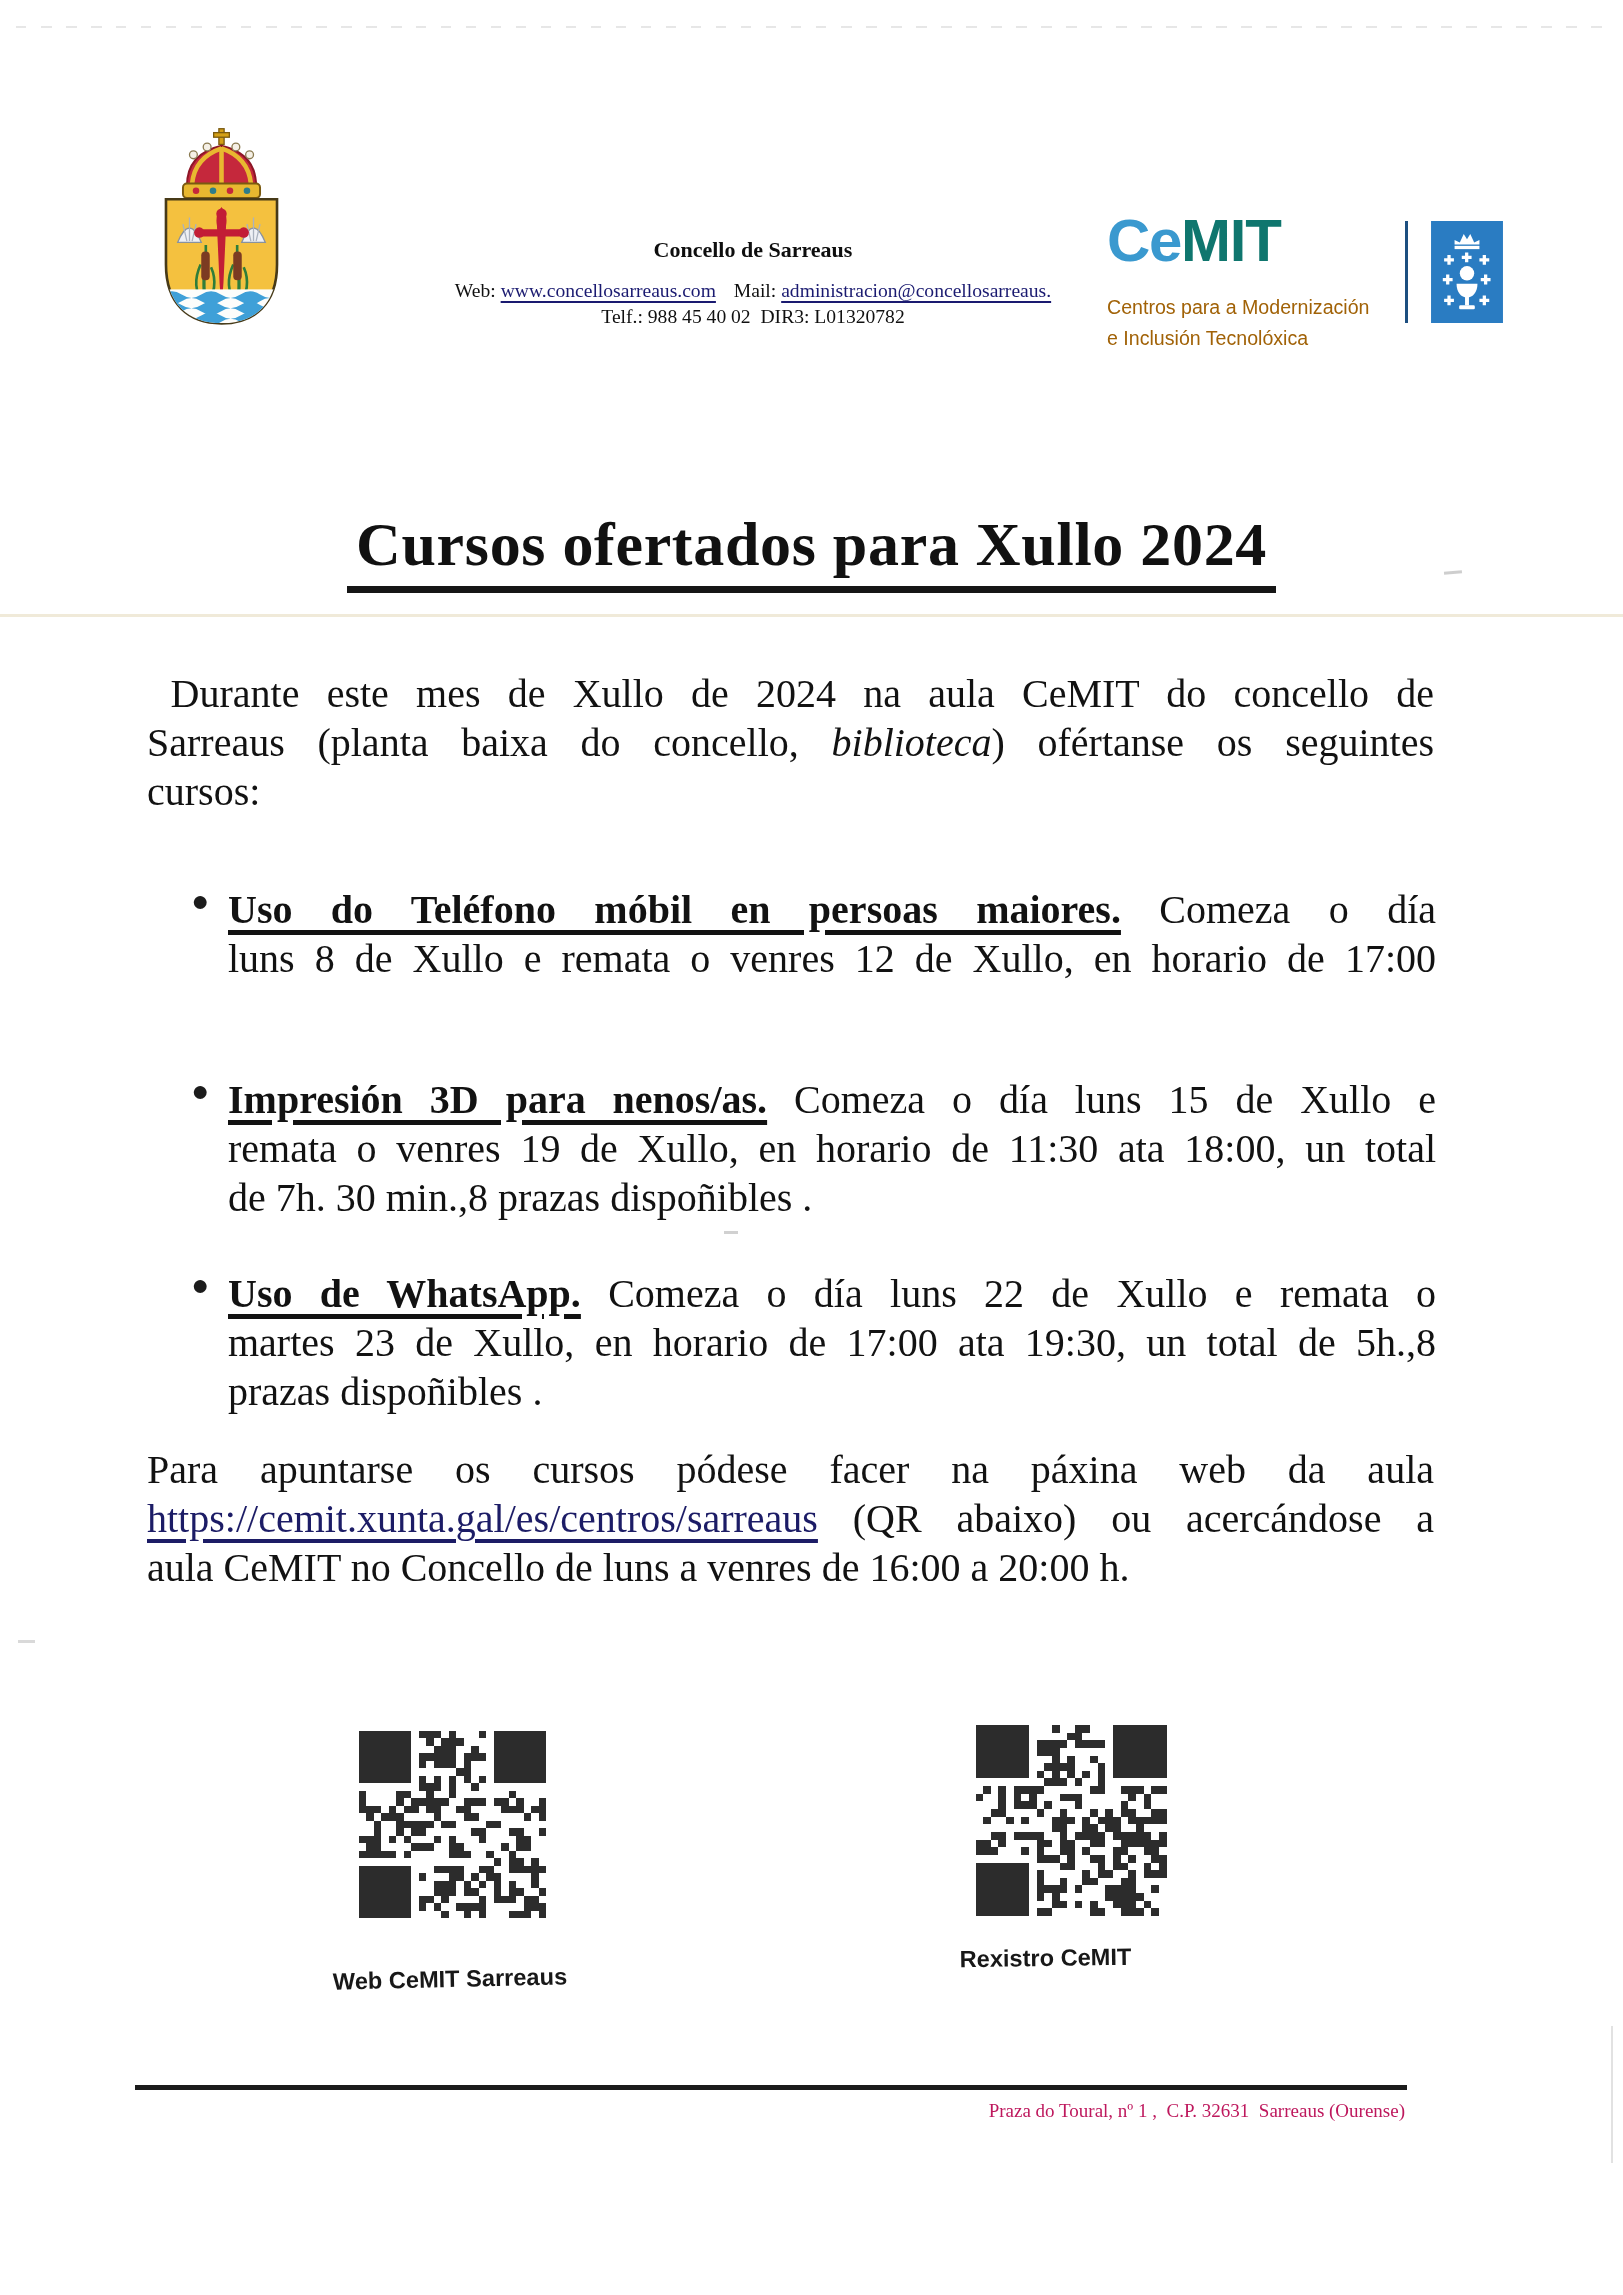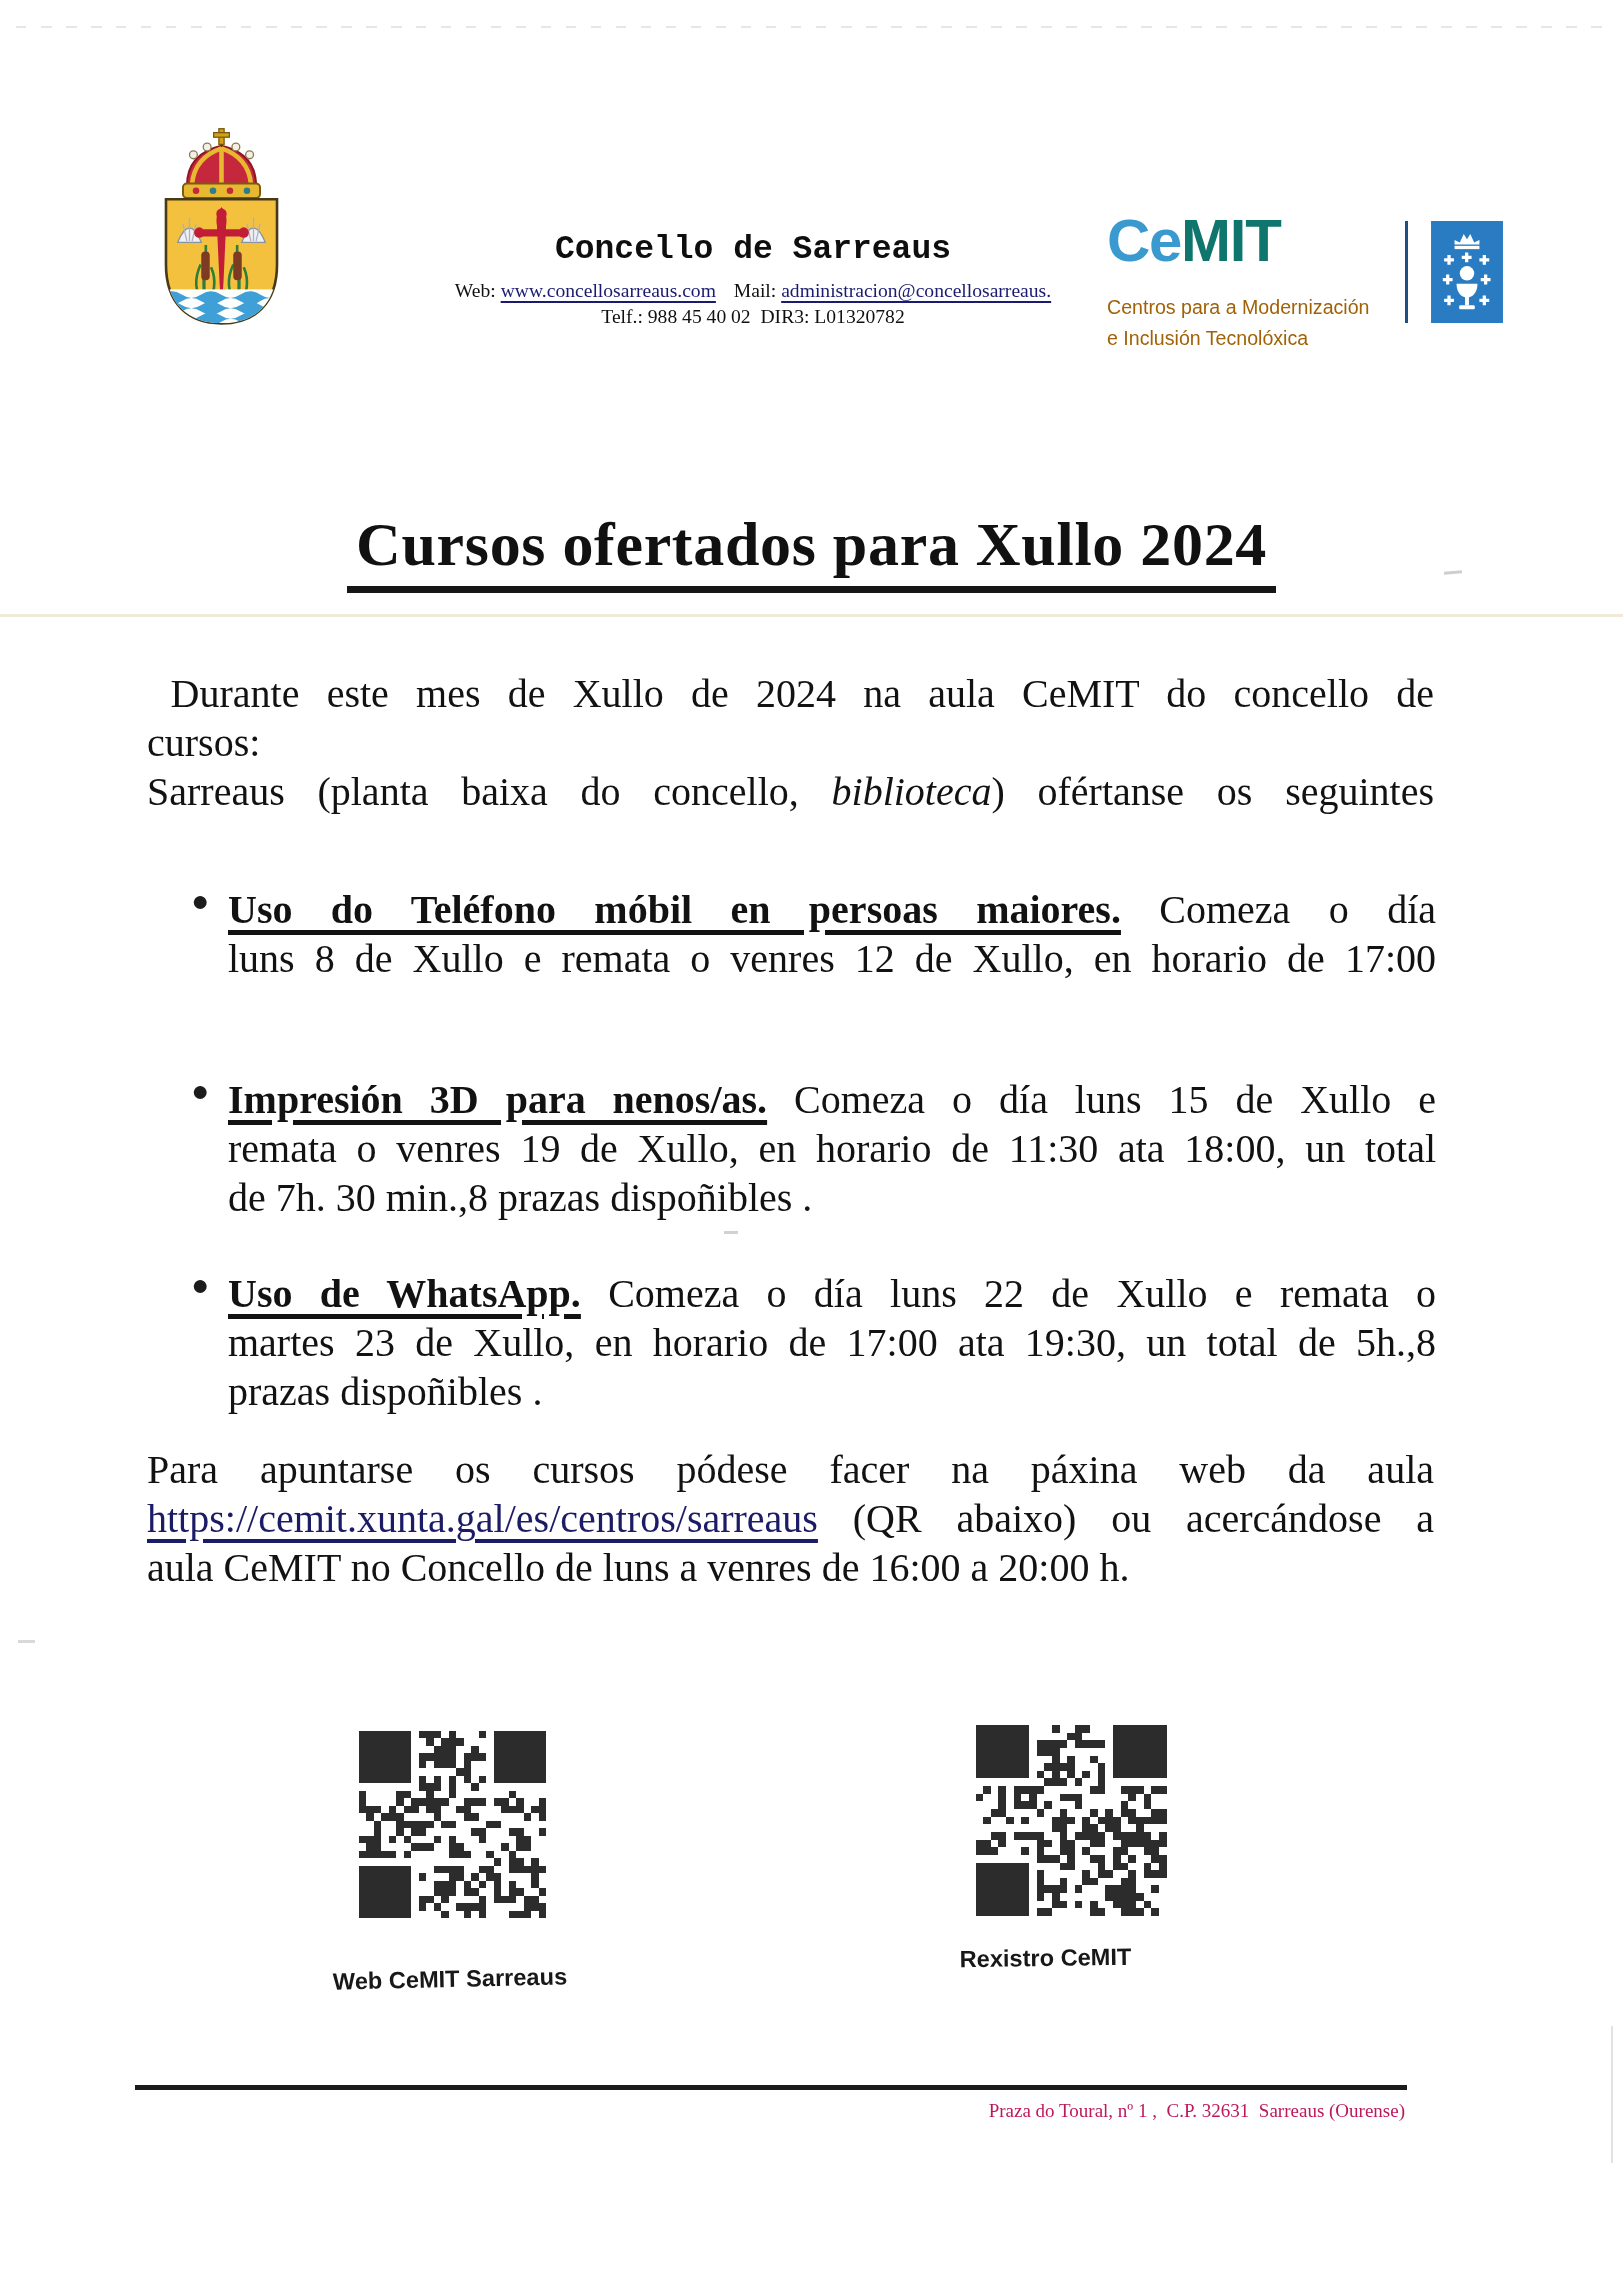--- a/index.html
+++ b/index.html
@@ -12,21 +12,21 @@
     background:repeating-linear-gradient(90deg,#c9c9c9 0 10.5px,transparent 10.5px 25px);}
   .art-undertitle{top:614px;left:0;width:1623px;height:2.6px;background:#ece5d0;opacity:.8;}
   .art-dash{top:571px;left:1444px;width:18.3px;height:3.3px;background:#b9b9b9;opacity:.7;transform:rotate(-5deg);}
   .art-dash2{top:1640px;left:18.3px;width:17px;height:2.6px;background:#cfcfcf;opacity:.8;}
   .art-dots{top:1231px;left:724px;width:14.4px;height:2.6px;background:#bdbdbd;opacity:.7;}
   .art-right{top:2026px;left:1611px;width:2px;height:137px;background:#e2e2e2;}
 
   
   .arms{left:149px;top:126px;width:145px;height:204px;}
   .hdr-center{left:406px;top:232px;width:694px;text-align:center;}
-  .org-name{font-family:Liberation Mono, monospace;font-weight:700;font-size:33px;line-height:35px;color:#0e0e0e;}
+  .org-name{font-family:Liberation Serif, serif;font-weight:700;font-size:22px;line-height:35px;color:#0e0e0e;}
   .contact{margin-top:10.5px;font-size:19.6px;line-height:26px;color:#101010;}
   .lnk{color:#1a1a70;text-decoration:underline;text-decoration-thickness:2px;text-underline-offset:3.9px;cursor:pointer;}
   .gap{margin-left:13px;}
   .telf{font-size:19.6px;line-height:26px;color:#101010;}
 
   .cemit{left:1107px;top:211px;width:301px;}
   .cemit-word{font-family:"Liberation Sans",sans-serif;font-weight:700;font-size:60px;line-height:60px;letter-spacing:-1.3px;}
   .ce{color:#3a99cf;}
   .mit{color:#0f766e;}
   .cemit-tag{margin-top:21px;font-family:"Liberation Sans",sans-serif;font-size:19.6px;line-height:31px;color:#a16207;}
@@ -192,24 +192,24 @@
       </g>
     </g>
   </svg>
 
   <div class="abs title-wrap">
     <span class="title">Cursos ofertados para Xullo 2024</span>
   </div>
 
   <div class="abs para para1">
     <div class="line indent">Durante este mes de Xullo de 2024 na aula CeMIT do concello de</div>
-    <div class="line last">cursos:</div>
     <div class="line">
       <span>Sarreaus (planta baixa do concello, </span><span class="it">biblioteca</span><span>) ofértanse os seguintes</span>
     </div>
+    <div class="line last">cursos:</div>
   </div>
 
   <div class="bullet b1">
     <span class="dot">●</span>
     <div class="line">
       <span class="heading">Uso do Teléfono móbil en persoas maiores.</span><span> Comeza o día</span>
     </div>
     <div class="line">luns 8 de Xullo e remata o venres 12 de Xullo, en horario de 17:00</div>
   </div>
 

